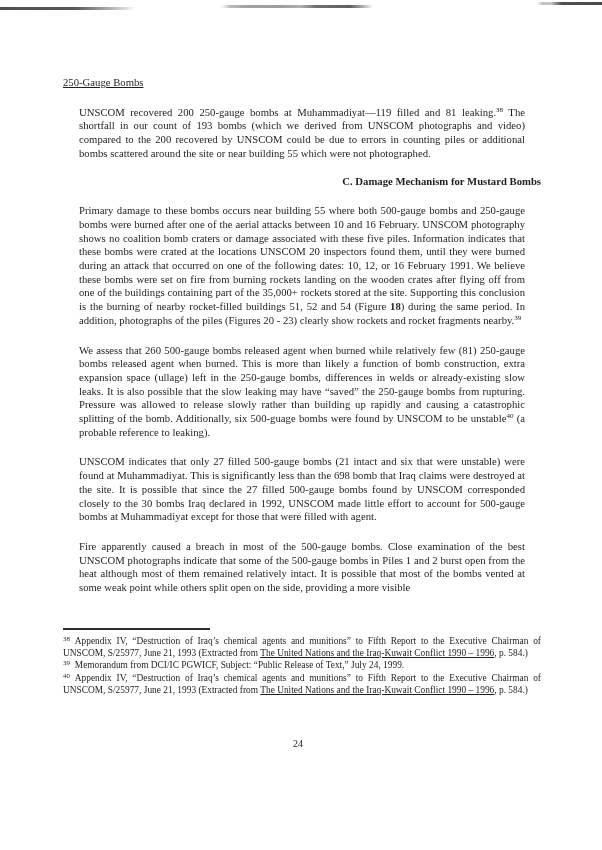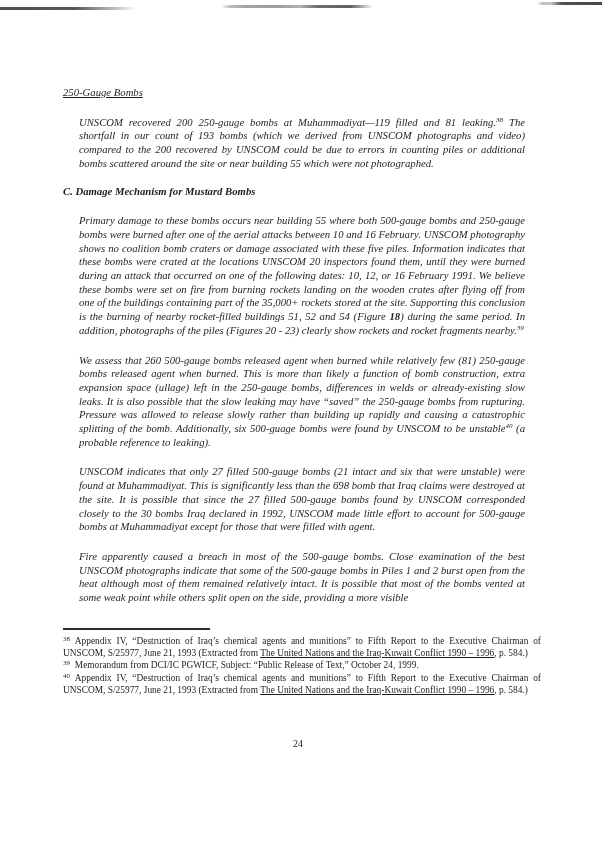--- a/index.html
+++ b/index.html
@@ -27,36 +27,35 @@
   }
   .artifact-right {
     left: 537px; top: 2px; width: 65px; height: 3px;
     background: linear-gradient(to right,
       rgba(255,255,255,0) 0%, #c2c2c2 8%, #c6c6c6 22%, #8a8a8a 29%,
       #515151 38%, #484848 100%);
   }
   
   .content {
     position: absolute;
-    left: 63px; top: 86px; width: 478px;
+    left: 63px; top: 76px; width: 478px;
     font-size: 10.7px;
     line-height: 13.7px;
     text-align: justify;
-    font-style: italic;
   }
   .section-underlined {
     margin: 0 0 12px 0;
     text-decoration: underline;
   }
   p.para { margin: 16px; }
   .mb1 { margin-bottom: 14px !important; }
   .heading-bold {
     margin: 14px 0 16px 0;
     font-weight: bold;
-    text-align: left;
+    text-align: right;
   }
   .gap-a { margin-bottom: 13px !important; }
   .gap-b { margin-bottom: 14px !important; }
   .gap-c { margin-bottom: 15px !important; }
   .sup {
     font-size: 7px;
     position: relative;
     top: -4px;
     line-height: 0;
   }
@@ -116,20 +115,20 @@
 
     <p class="para">Fire apparently caused a breach in most of the 500-gauge bombs.  Close examination of the best UNSCOM photographs indicate that some of the 500-gauge bombs in Piles 1 and 2 burst open from the heat although most of them remained relatively intact. It is possible that most of the bombs vented at some weak point while others split open on the side, providing a more visible</p>
 
   </div>
 
   <div class="footnotes">
     <div class="fn-rule"></div>
 
     <div class="footnote"><span class="fn-num">38</span><span>Appendix IV, “Destruction of Iraq’s chemical agents and munitions” to Fifth Report to the Executive Chairman of UNSCOM, S/25977, June 21, 1993  (Extracted from </span><span class="fn-underline">The United Nations and the Iraq-Kuwait Conflict 1990 – 1996</span><span>, p. 584.)</span></div>
 
-    <div class="footnote"><span class="fn-num">39</span><span>Memorandum from DCI/IC PGWICF, Subject: “Public Release of Text,” October 24, 1999.</span></div>
+    <div class="footnote"><span class="fn-num">39</span><span>Memorandum from DCI/IC PGWICF, Subject: “Public Release of Text,” July 24, 1999.</span></div>
 
     <div class="footnote"><span class="fn-num">40</span><span>Appendix IV, “Destruction of Iraq’s chemical agents and munitions” to Fifth Report to the Executive Chairman of UNSCOM, S/25977, June 21, 1993  (Extracted from </span><span class="fn-underline">The United Nations and the Iraq-Kuwait Conflict 1990 – 1996</span><span>, p. 584.)</span></div>
   </div>
 
   <div class="page-number">24</div>
 
 </div>
 
 </body></html>

